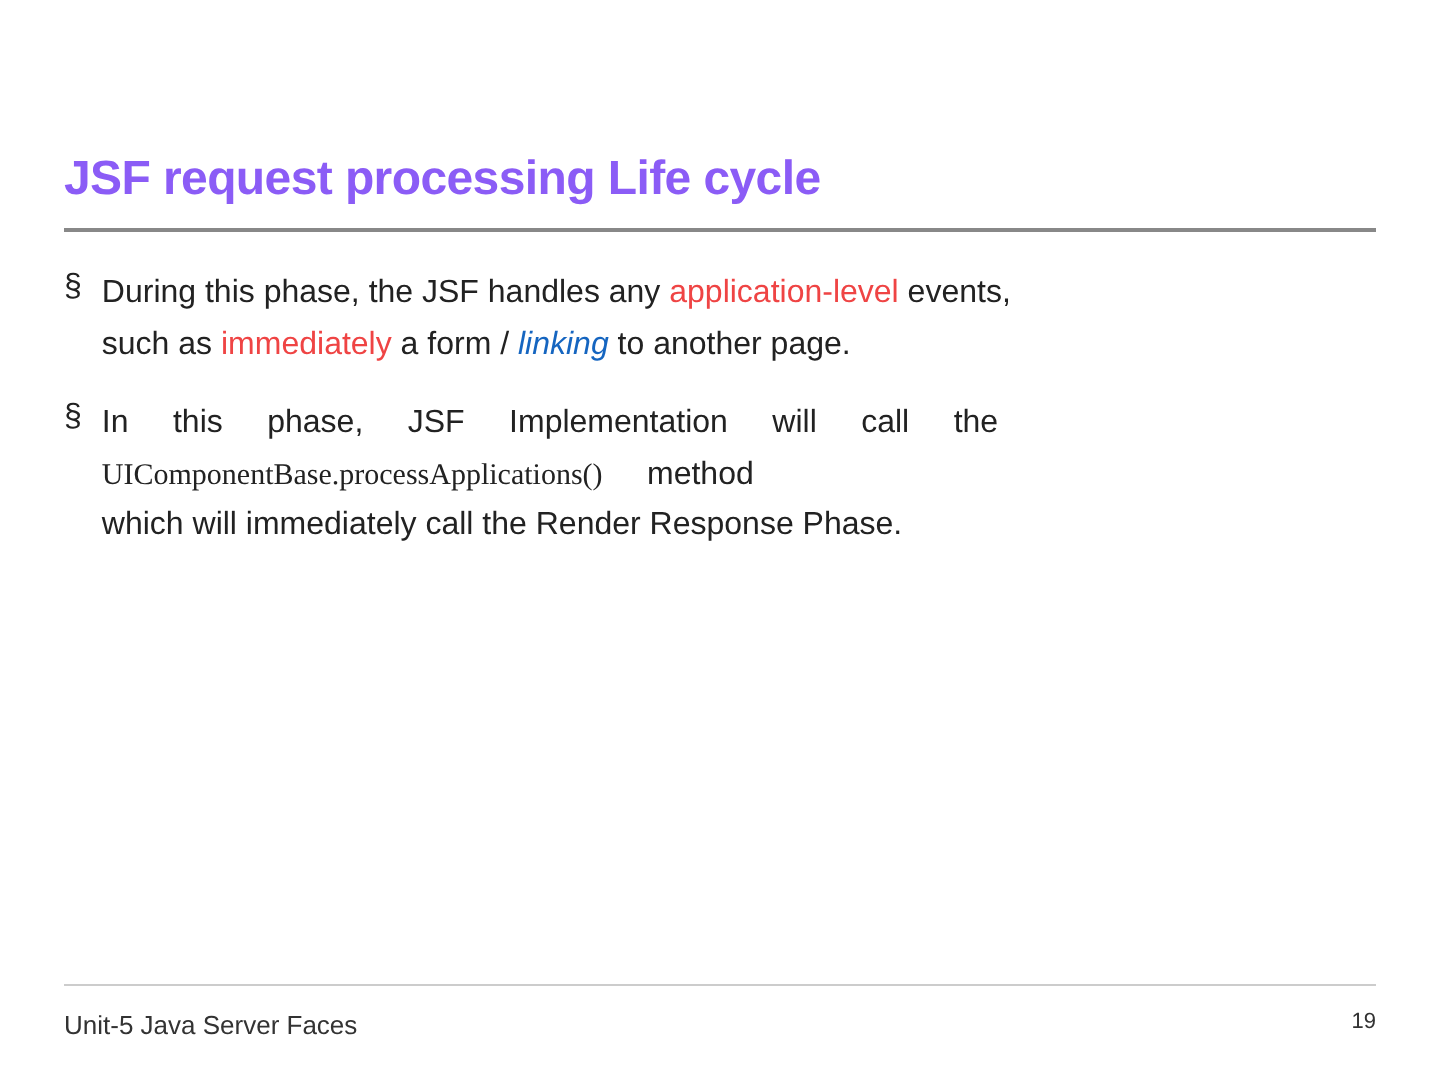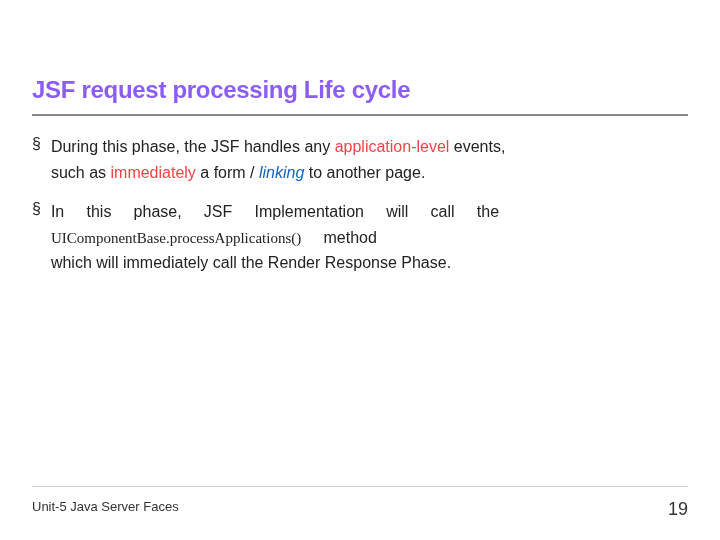--- a/index.html
+++ b/index.html
@@ -101,21 +101,21 @@
       border-top: 1px solid #cccccc;
       margin-top: auto;
     }
 
     .footer-left {
       font-size: 13px;
       color: #333333;
     }
 
     .footer-center {
-      font-size: 18px;
+      font-size: 11px;
       color: #333333;
     }
 
     .footer-right {
       font-size: 13px;
       color: #333333;
     }
   </style>
 </head>
 <body>

